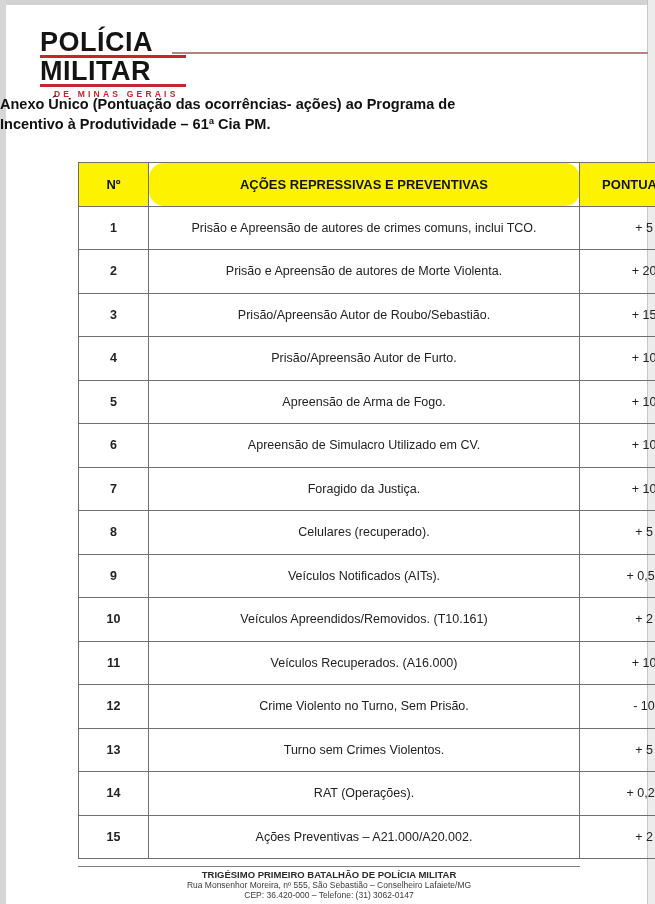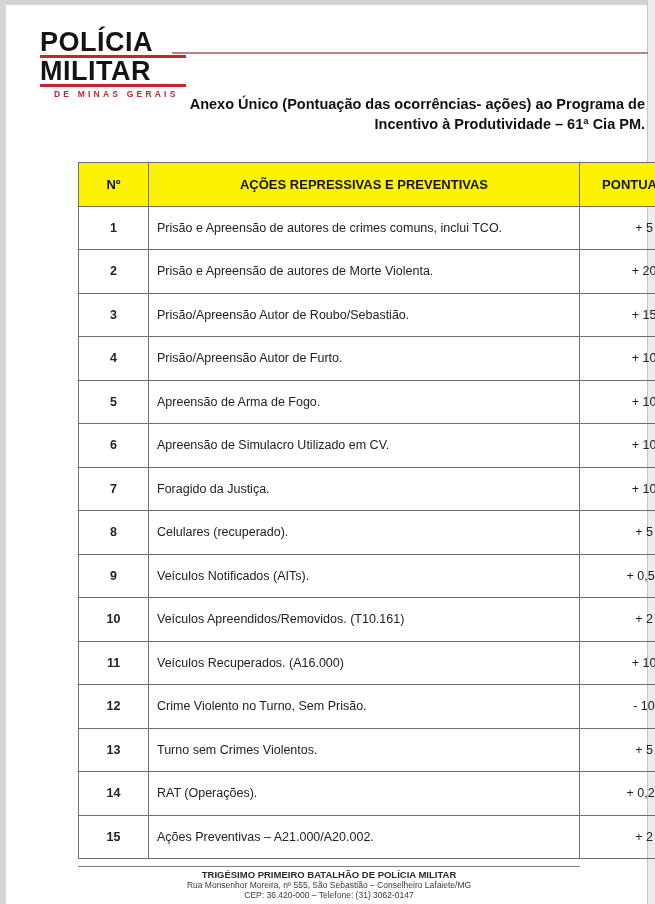--- a/index.html
+++ b/index.html
@@ -21,21 +21,21 @@
   .logo{position:absolute;left:40px;top:30px;width:150px;}
   .logo .l1,.logo .l2{
     font-weight:800;font-size:27px;line-height:24px;letter-spacing:.5px;color:#141414;
   }
   .logo .redbar{height:3px;background:#c1272d;margin:1px 0 1px 0;width:146px;}
   .logo .l3{font-weight:700;font-size:8.5px;letter-spacing:3.2px;color:#c1272d;margin-top:2px;white-space:nowrap;padding-left:14px;}
 
   .head-rule{position:absolute;left:172px;top:52px;width:476px;height:2px;background:#b08484;}
 
   
-  .title{position:absolute;left:0;right:10px;top:94px;text-align:right;font-weight:700;font-size:14.5px;line-height:20px;color:#111;}
+  .title{position:absolute;left:0;right:10px;top:94px;text-align:left;font-weight:700;font-size:14.5px;line-height:20px;color:#111;}
 
   
   table.score{
     position:absolute;left:78px;top:162px;
     border-collapse:collapse;table-layout:fixed;width:515px;
     font-size:12.5px;color:#222;
   }
   table.score td,table.score th{
     border:1px solid #6f6f6f;
     padding:0 8px;
@@ -45,24 +45,24 @@
   }
   table.score th{
     background:#fdf301;
     color:#151515;
     font-size:13px;
     font-weight:700;
     text-align:center;
     padding:0 20px;
   }
   td.col-n{width:29px;text-align:center;font-weight:700;padding:0 2px;}
-  td.col-acao{width:390px;text-align:left;padding-left:10px;}
+  td.col-acao{width:390px;text-align:center;padding-left:10px;}
   td.col-pts{width:88px;text-align:center;}
   th.col-n{width:29px;}
-  th.col-acao{width:390px;}
+  th.col-acao{width:390px;border-radius:15px;}
   th.col-pts{width:88px;}
 
   
   .footer{
     position:absolute;left:78px;top:866px;width:502px;
     border-top:1px solid #808080;
     text-align:center;color:#3a3a3a;
     padding-top:2px;
   }
   .footer .f1{font-weight:700;font-size:9.5px;line-height:11px;color:#2b2b2b;}

